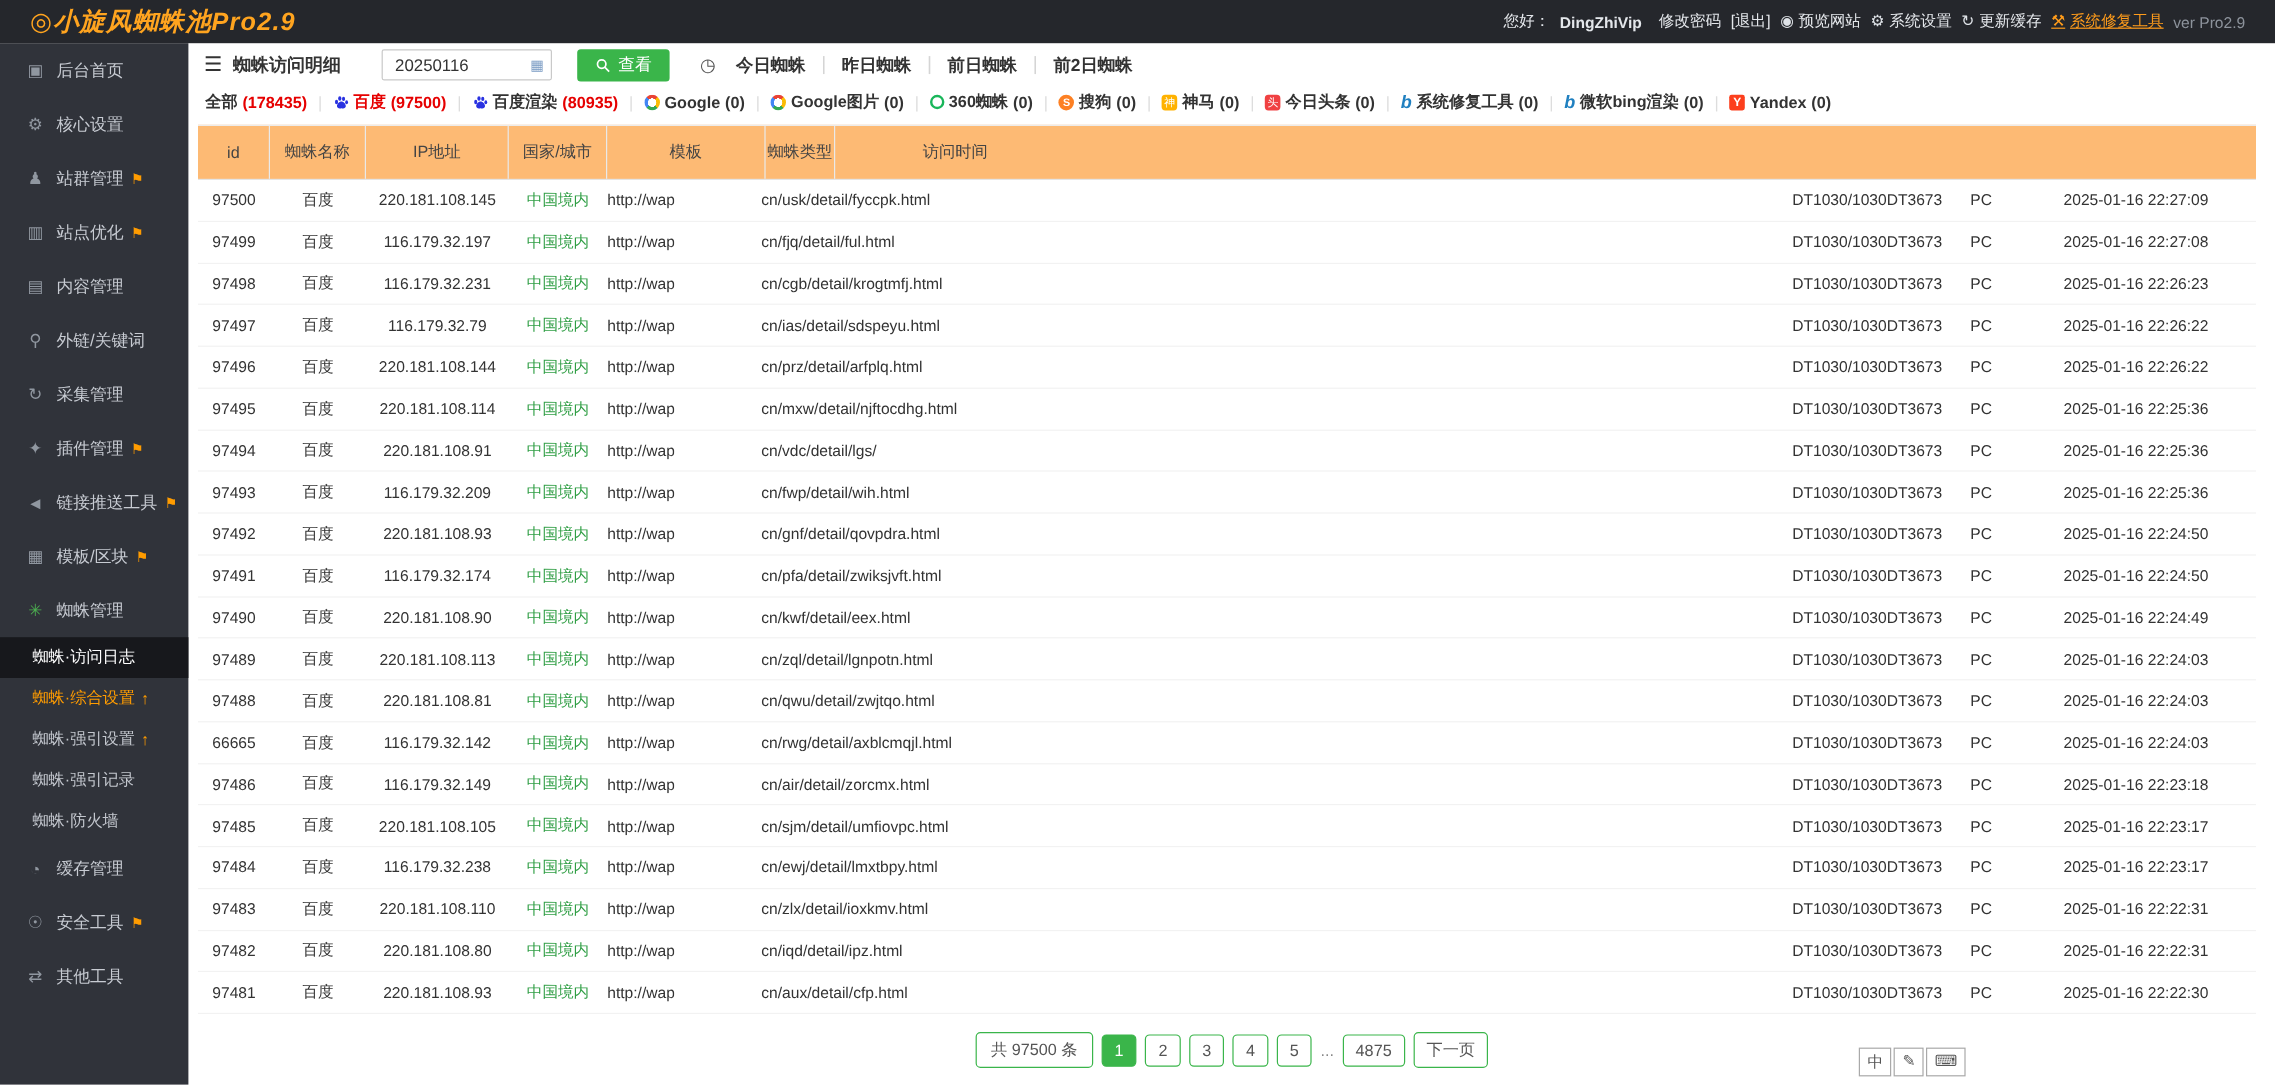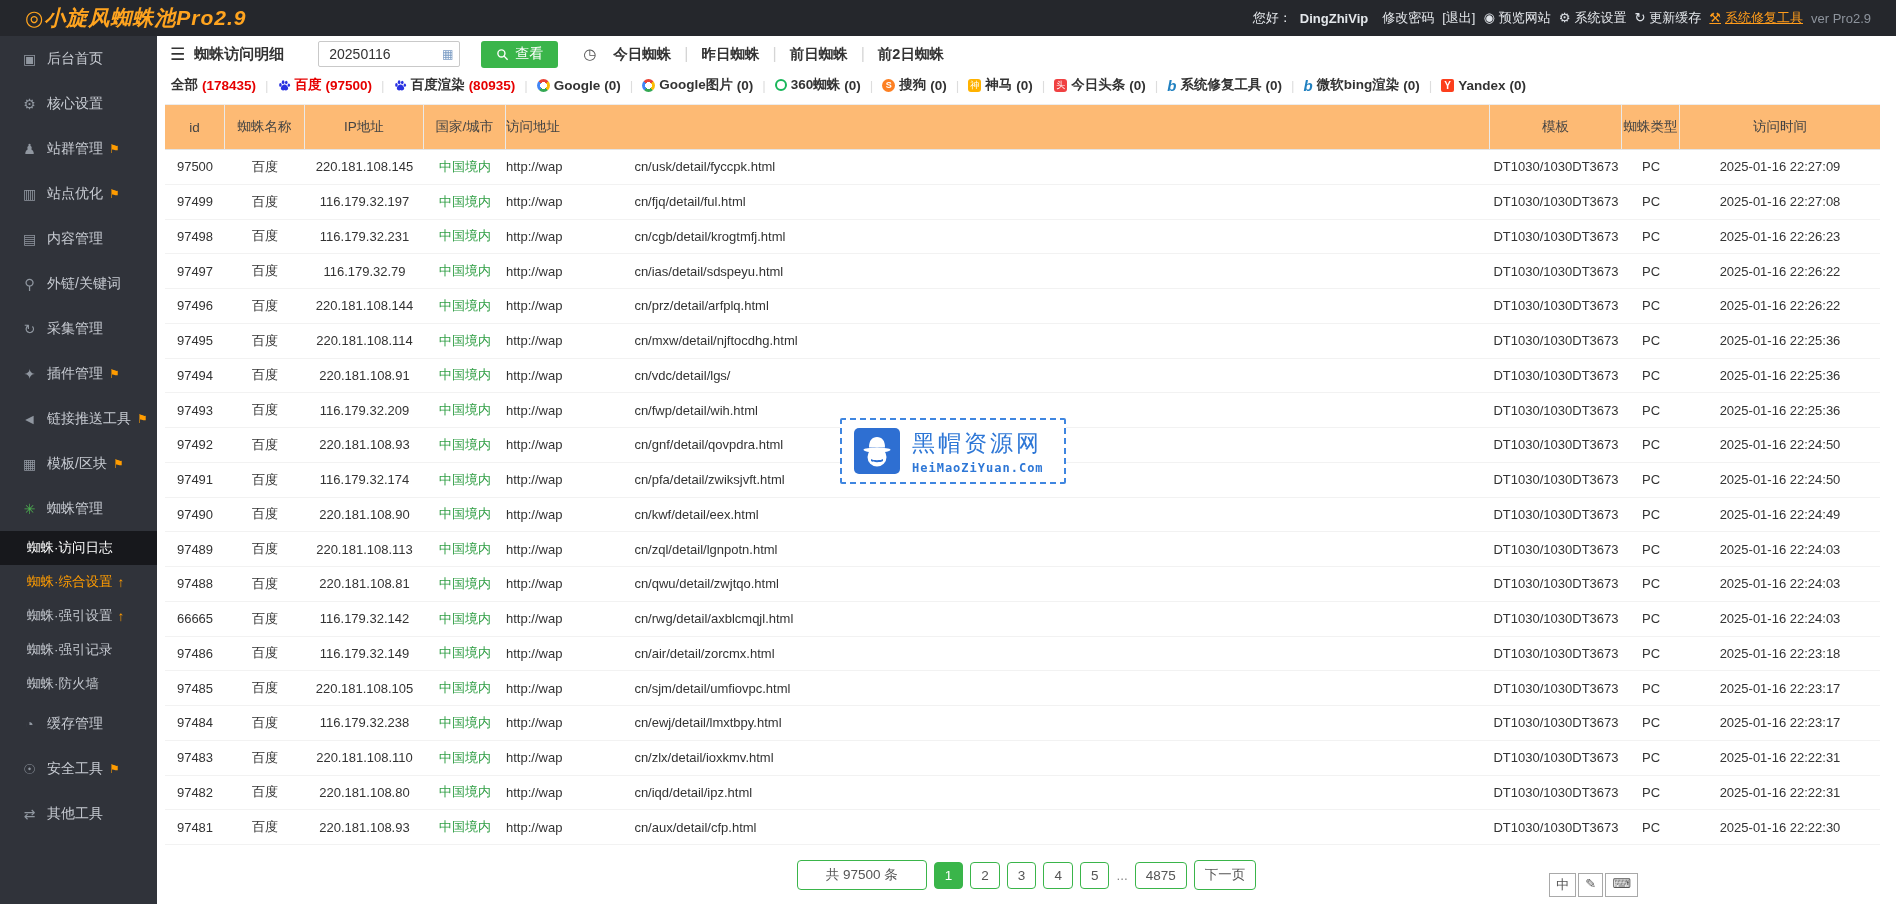--- a/index.html
+++ b/index.html
@@ -92,21 +92,21 @@
   .watermark{position:absolute;left:683px;top:382px;width:226px;height:66px;z-index:10;
              border:2px dashed #3f86e0;background:#fff;border-radius:2px;
              display:flex;align-items:center;gap:12px;padding:0 12px;box-sizing:border-box}
   .wm-cn{font-size:23px;color:#2e77d6;letter-spacing:3px;white-space:nowrap}
   .wm-en{font-size:12px;color:#2e77d6;font-weight:bold;letter-spacing:1px;margin-top:2px;
          font-family:"DejaVu Sans Mono","Liberation Mono",monospace}
 
   
   .pager{display:flex;justify-content:center;align-items:center;gap:7px;margin-top:15px;font-size:13.5px}
   .pbox{border:1px solid #3ab54a;border-radius:4px;padding:5px 10px;color:#555;cursor:pointer;background:#fff}
-  .pbox.total{padding:5px 28px;cursor:default}
+  .pbox.total{padding:5px 12px;cursor:default}
   .pbox.pactive{background:#3ab54a;color:#fff;border-color:#3ab54a}
   .pdots{color:#888}
 
   
   .ime{position:absolute;right:258px;bottom:7px;display:flex;gap:2px;z-index:15}
   .ime .ime-key{border:1px solid #a9a9a9;background:#fff;padding:2px 6px;font-size:13px;color:#555;cursor:pointer}
 </style>
 </head>
 <body>
 
@@ -327,21 +327,20 @@
         <span class="fcnt">(0)</span>
       </span>
     </div>
 
   <div class="table">
     <div class="thead">
         <div class="th c-id">id</div>
         <div class="th c-sp">蜘蛛名称</div>
         <div class="th c-ip">IP地址</div>
         <div class="th c-rg">国家/城市</div>
-        <div class="th c-url">访问地址</div>
         <div class="th c-tp">模板</div>
         <div class="th c-ty">蜘蛛类型</div>
         <div class="th c-tm">访问时间</div>
       </div>
     <div class="tbody">
         <div class="row">
           <div class="td c-id">97500</div>
           <div class="td c-sp">百度</div>
           <div class="td c-ip">220.181.108.145</div>
           <div class="td c-rg">中国境内</div>
@@ -628,32 +627,19 @@
       <span class="pbox pactive">1</span>
       <span class="pbox">2</span>
       <span class="pbox">3</span>
       <span class="pbox">4</span>
       <span class="pbox">5</span>
       <span class="pdots">...</span>
       <span class="pbox">4875</span>
       <span class="pbox">下一页</span>
     </div>
 
-  <div class="watermark">
-    <svg width="46" height="46" viewBox="0 0 46 46">
-      <rect width="46" height="46" rx="5" fill="#2e6fd2"></rect>
-      <circle cx="23" cy="29" r="9.5" fill="#fff"></circle>
-      <path d="M15 19.5c0-7 3-10.5 8-10.5s8 3.5 8 10.5z" fill="#fff"></path>
-      <path d="M9.5 21.5c0-2.4 27-2.4 27 0 0 1.8-5.5 3-13.5 3s-13.5-1.2-13.5-3z" fill="#fff"></path>
-      <path d="M17 31c2 1.6 10 1.6 12 0v2c-2 1.6-10 1.6-12 0z" fill="#2e6fd2"></path>
-    </svg>
-    <div class="wm-text">
-      <div class="wm-cn">黑帽资源网</div>
-      <div class="wm-en">HeiMaoZiYuan.Com</div>
-    </div>
-  </div>
 
   <div class="ime">
       <span class="ime-key">中</span>
       <span class="ime-key">✎</span>
       <span class="ime-key">⌨</span>
     </div>
 </div>
 
 </body></html>

